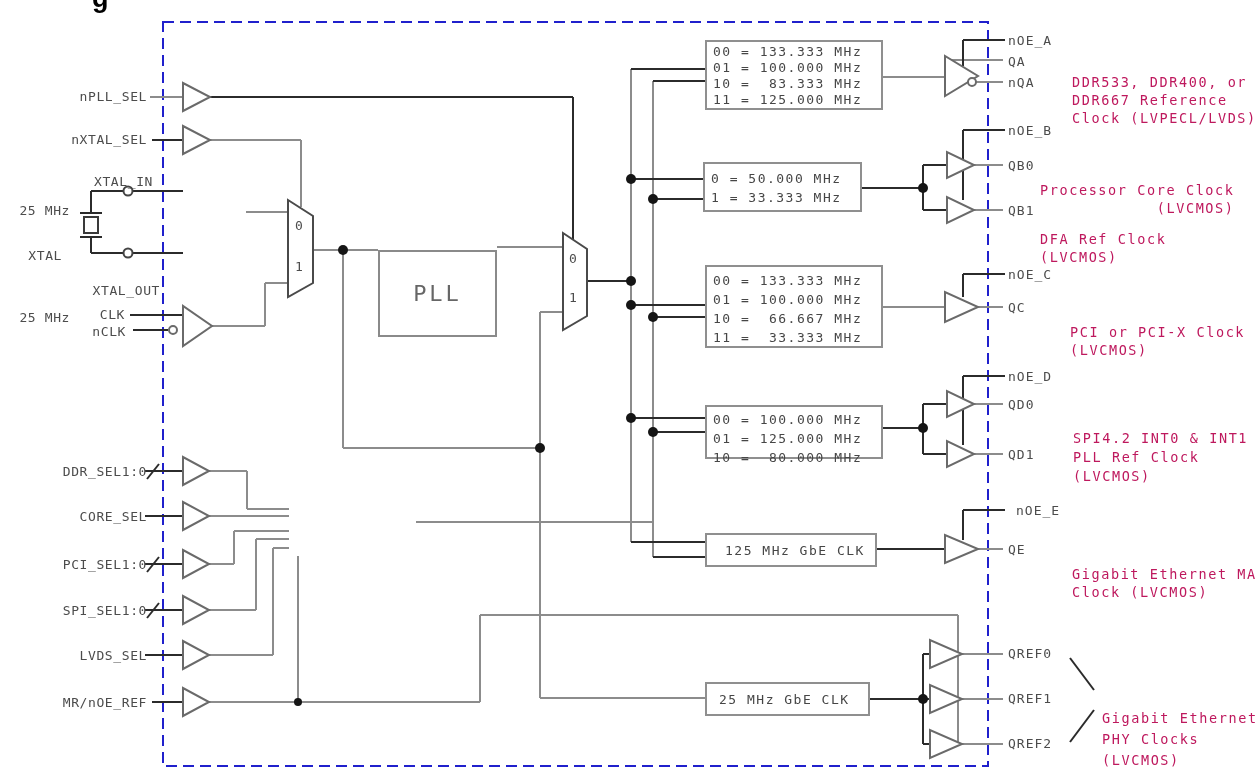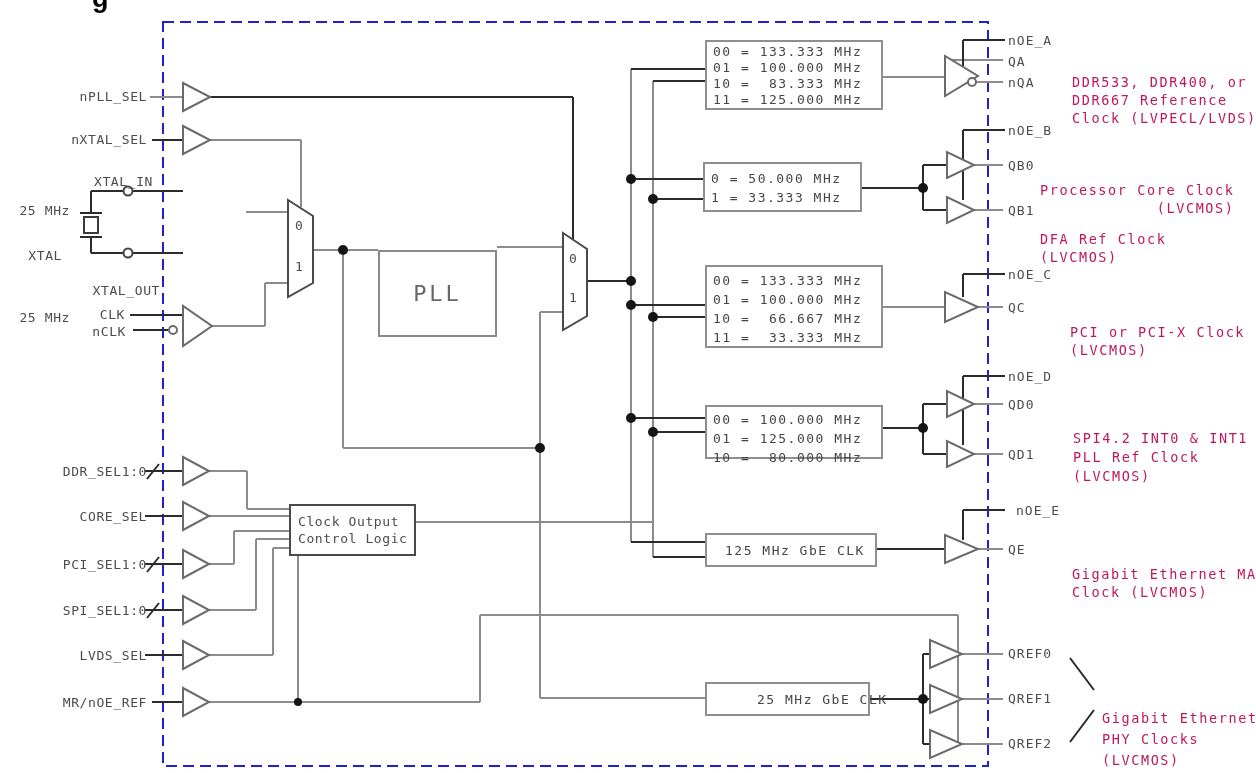--- a/index.html
+++ b/index.html
@@ -185,24 +185,20 @@
       <circle cx="923" cy="188" r="5"></circle>
       <circle cx="923" cy="428" r="5"></circle>
       <circle cx="923" cy="699" r="5"></circle>
       <circle cx="298" cy="702" r="4"></circle>
     </g>
   </svg>
 
 
   <div class="box blk" style="left:378px;top:213px;width:119px;height:87px;border:2px solid #8a8a8a;font-size:22px;letter-spacing:3px;color:#666;margin-top:37px;">PLL</div>
 
-  <div class="box" style="left:289px;top:504px;width:127px;height:52px;border:2px solid #4a4a4a;padding:7px 0 0 7px;">
-    <div class="lbl" style="position:static;line-height:17px;">Clock Output</div>
-    <div class="lbl" style="position:static;line-height:17px;">Control Logic</div>
-  </div>
 
   <div class="muxdigit" style="left:295px;top:218px;">0</div>
   <div class="muxdigit" style="left:295px;top:259px;">1</div>
   <div class="muxdigit" style="left:569px;top:251px;">0</div>
   <div class="muxdigit" style="left:569px;top:290px;">1</div>
 
   <div class="box tbl" style="left:705px;top:40px;width:178px;height:70px;">
     <div class="row" style="line-height:16px;">00 = 133.333 MHz</div>
     <div class="row" style="line-height:16px;">01 = 100.000 MHz</div>
     <div class="row" style="line-height:16px;">10 =  83.333 MHz</div>
@@ -225,21 +221,21 @@
     <div class="row" style="line-height:19px;">00 = 100.000 MHz</div>
     <div class="row" style="line-height:19px;">01 = 125.000 MHz</div>
     <div class="row" style="line-height:19px;">10 =  80.000 MHz</div>
   </div>
 
   <div class="box tbl" style="left:705px;top:533px;width:172px;height:34px;padding:12px;display:flex;align-items:center;">
     <div class="row" style="padding-left:6px;">125 MHz GbE CLK</div>
   </div>
 
   <div class="box tbl" style="left:705px;top:682px;width:165px;height:34px;padding:0;display:flex;align-items:center;">
-    <div class="row" style="padding-left:12px;margin-left:38px;">25 MHz GbE CLK</div>
+    <div class="row" style="padding-left:12px;">25 MHz GbE CLK</div>
   </div>
 
   <div class="lbl" style="right:1109px;top:89px;">nPLL_SEL</div>
   <div class="lbl" style="right:1109px;top:132px;margin-left:40px;">nXTAL_SEL</div>
   <div class="lbl" style="right:1103px;top:174px;">XTAL_IN</div>
   <div class="lbl" style="right:1186px;top:203px;">25 MHz</div>
   <div class="lbl" style="right:1194px;top:220px;margin-top:28px;">XTAL</div>
   <div class="lbl" style="right:1096px;top:267px;margin-top:16px;">XTAL_OUT</div>
   <div class="lbl" style="right:1186px;top:310px;">25 MHz</div>
   <div class="lbl" style="right:1131px;top:307px;">CLK</div>

